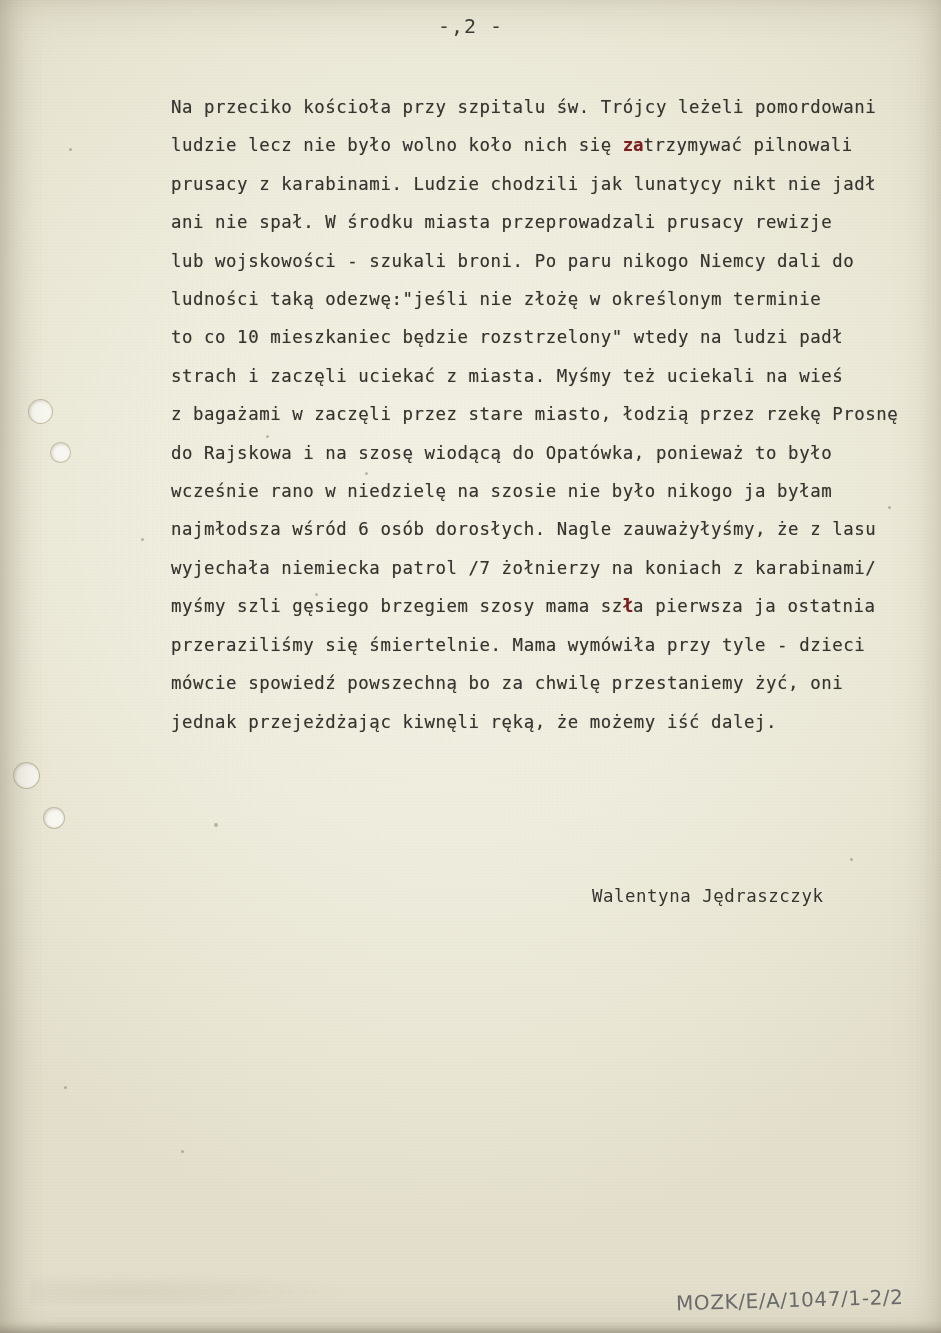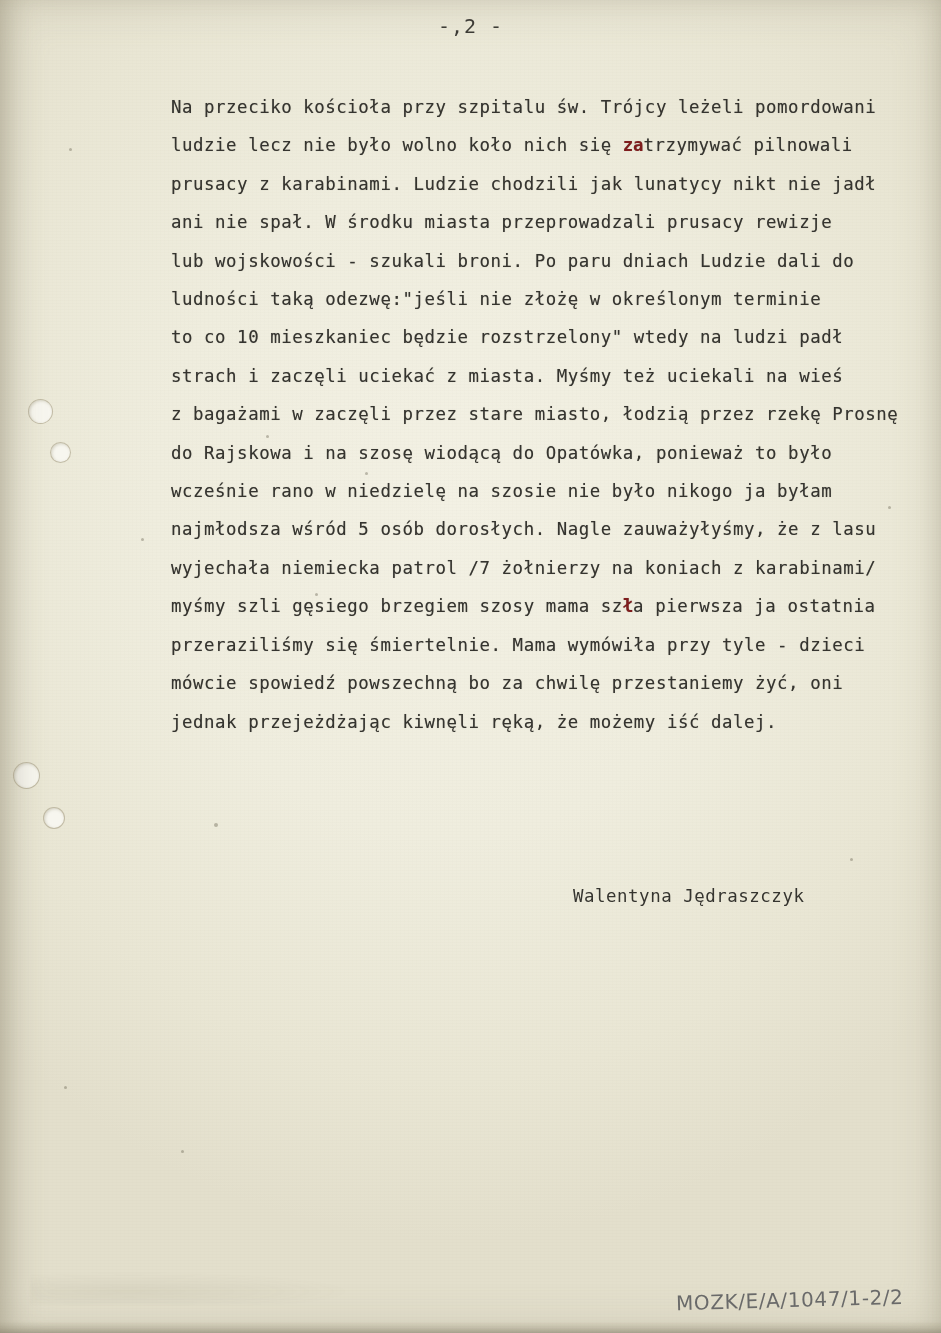--- a/index.html
+++ b/index.html
@@ -97,21 +97,21 @@
   }
   
   .ovr {
     font-weight: bold;
     letter-spacing: -0.2px;
     color: #7f1d1d;
   }
 
   .signature {
     position: absolute;
-    left: 573px;
+    left: 592px;
     top: 886px;
     font-size: 17.4px;
     letter-spacing: .55px;
     color: #35342f;
     white-space: pre;
   }
 
   .archive-ref {
     position: absolute;
     left: 676px;
@@ -156,28 +156,28 @@
   <div class="speck" style="left:888px; top:506px; width:3px; height:3px;"></div>
   <div class="speck" style="left:69px; top:148px; width:3px; height:3px;"></div>
 
   <div class="header">-,2 -</div>
 
   <div class="body-text">
     <div class="line">Na przeciko kościoła przy szpitalu św. Trójcy leżeli pomordowani</div>
     <div class="line">ludzie lecz nie było wolno koło nich się <span class="ovr">za</span>trzymywać pilnowali</div>
     <div class="line">prusacy z karabinami. Ludzie chodzili jak lunatycy nikt nie jadł</div>
     <div class="line">ani nie spał. W środku miasta przeprowadzali prusacy rewizje</div>
-    <div class="line">lub wojskowości - szukali broni. Po paru dniach Ludzie dali do</div>
+    <div class="line">lub wojskowości - szukali broni. Po paru nikogo Niemcy dali do</div>
     <div class="line">ludności taką odezwę:"jeśli nie złożę w określonym terminie</div>
     <div class="line">to co 10 mieszkaniec będzie rozstrzelony" wtedy na ludzi padł</div>
     <div class="line">strach i zaczęli uciekać z miasta. Myśmy też uciekali na wieś</div>
     <div class="line">z bagażami w zaczęli przez stare miasto, łodzią przez rzekę Prosnę</div>
     <div class="line">do Rajskowa i na szosę wiodącą do Opatówka, ponieważ to było</div>
     <div class="line">wcześnie rano w niedzielę na szosie nie było nikogo ja byłam</div>
-    <div class="line">najmłodsza wśród 5 osób dorosłych. Nagle zauważyłyśmy, że z lasu</div>
+    <div class="line">najmłodsza wśród 6 osób dorosłych. Nagle zauważyłyśmy, że z lasu</div>
     <div class="line">wyjechała niemiecka patrol /7 żołnierzy na koniach z karabinami/</div>
     <div class="line">myśmy szli gęsiego brzegiem szosy mama sz<span class="ovr">ł</span>a pierwsza ja ostatnia</div>
     <div class="line">przeraziliśmy się śmiertelnie. Mama wymówiła przy tyle - dzieci</div>
     <div class="line">mówcie spowiedź powszechną bo za chwilę przestaniemy żyć, oni</div>
     <div class="line">jednak przejeżdżając kiwnęli ręką, że możemy iść dalej.</div>
   </div>
 
   <div class="signature">Walentyna Jędraszczyk</div>
 
   <div class="archive-ref">MOZK/E/A/1047/1-2/2</div>

